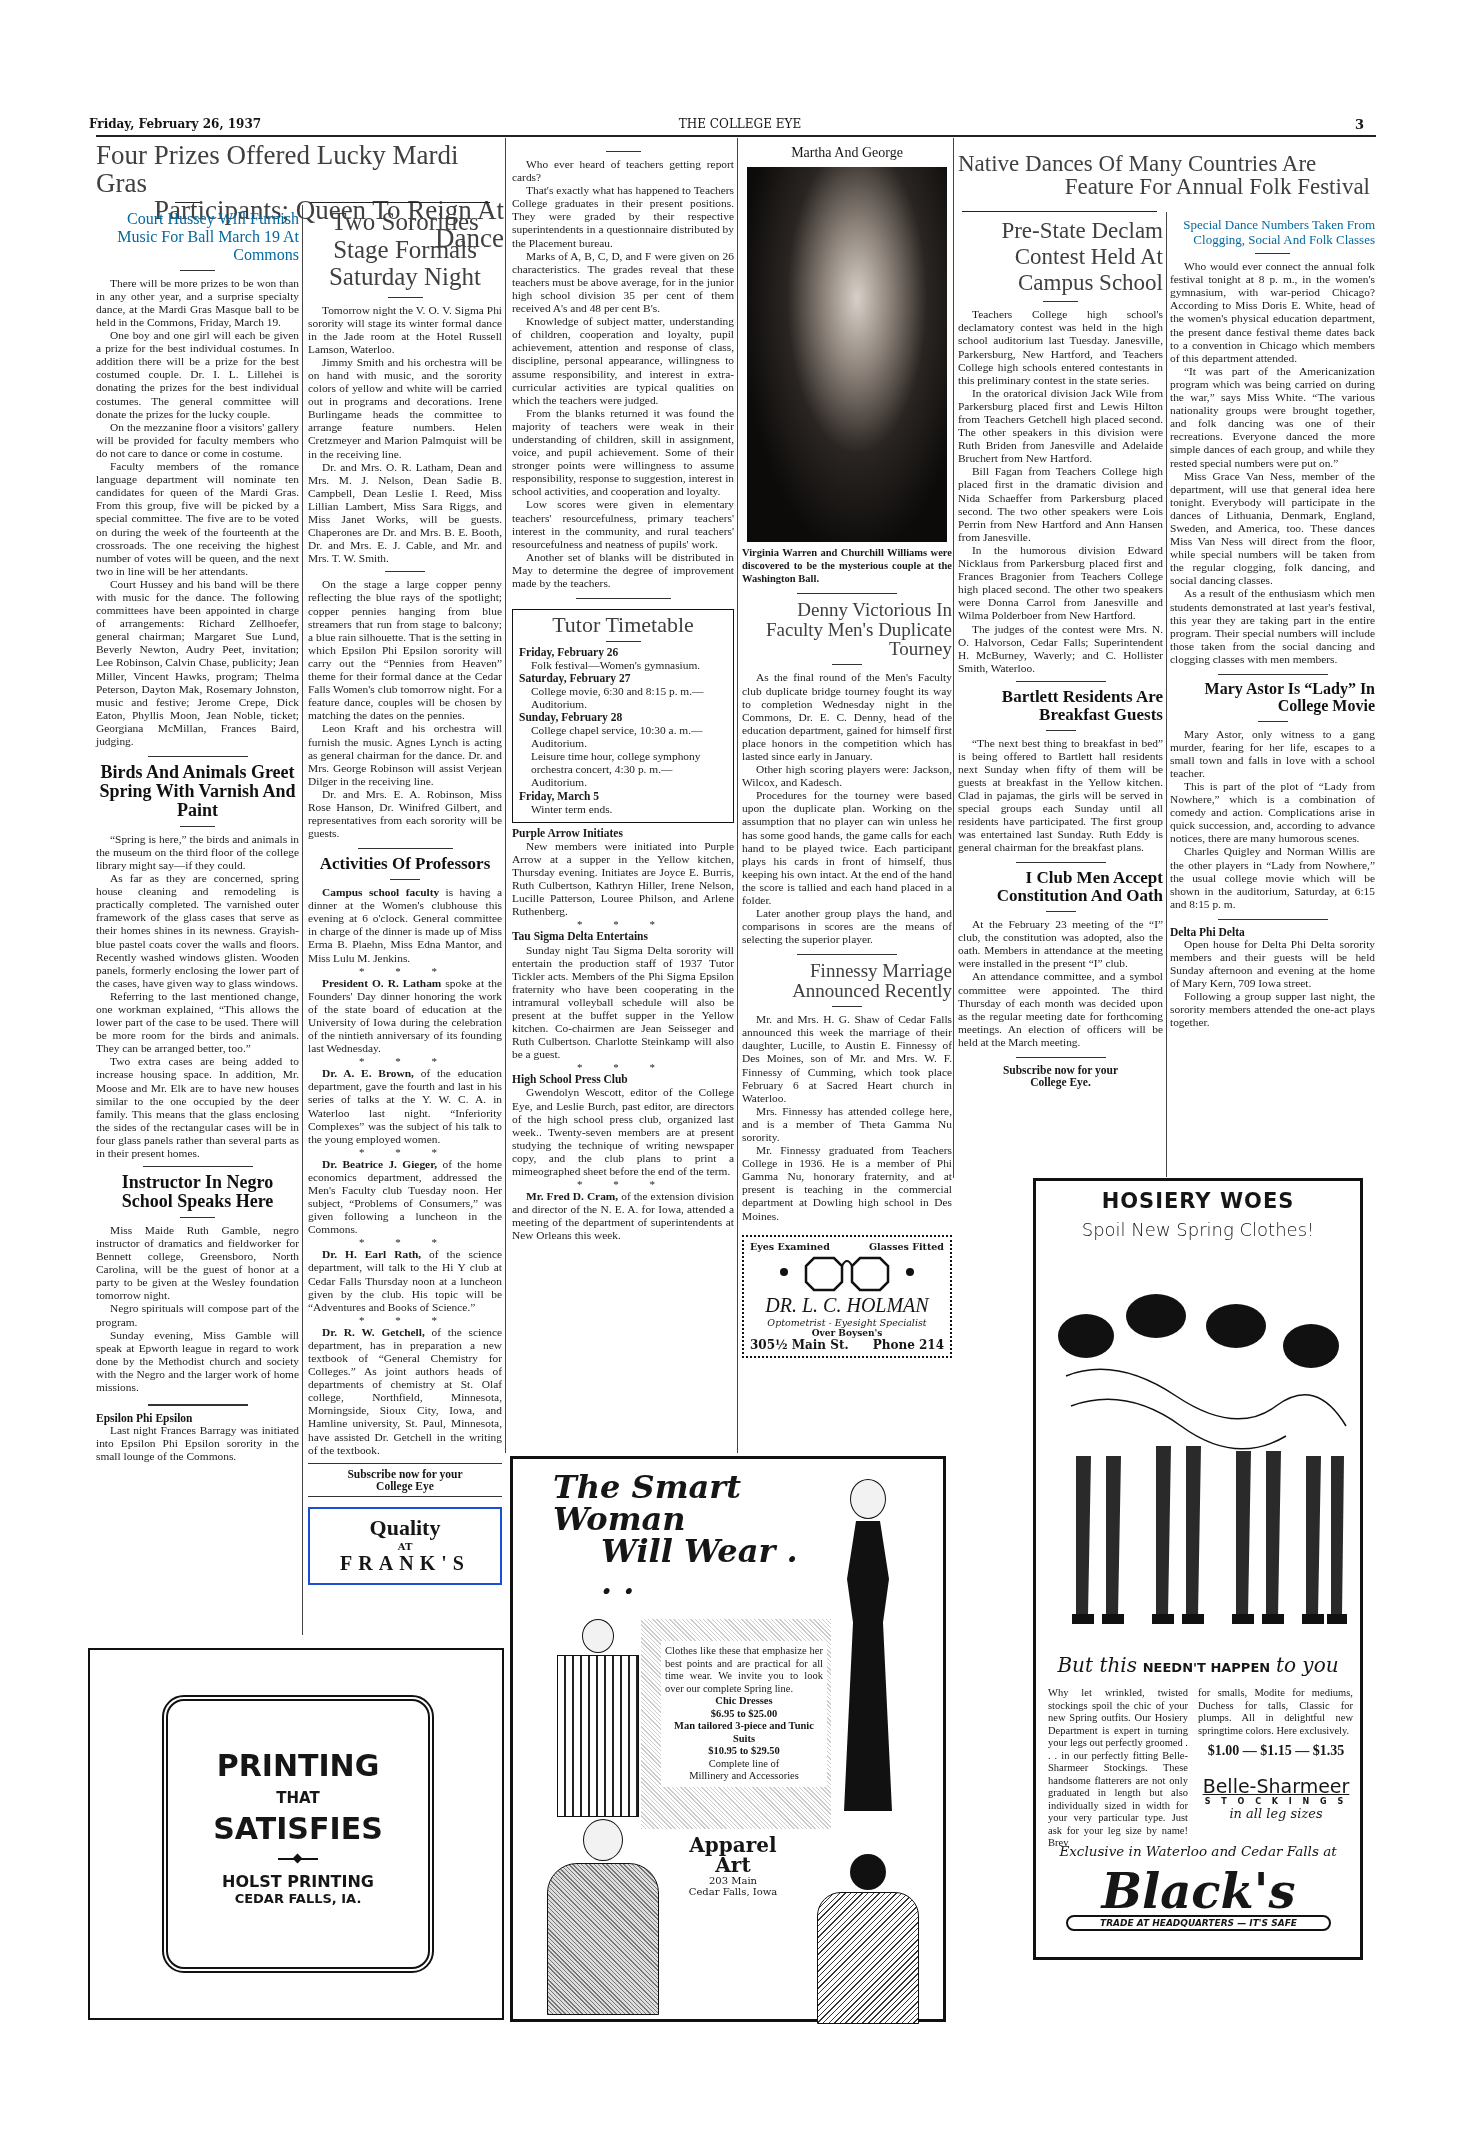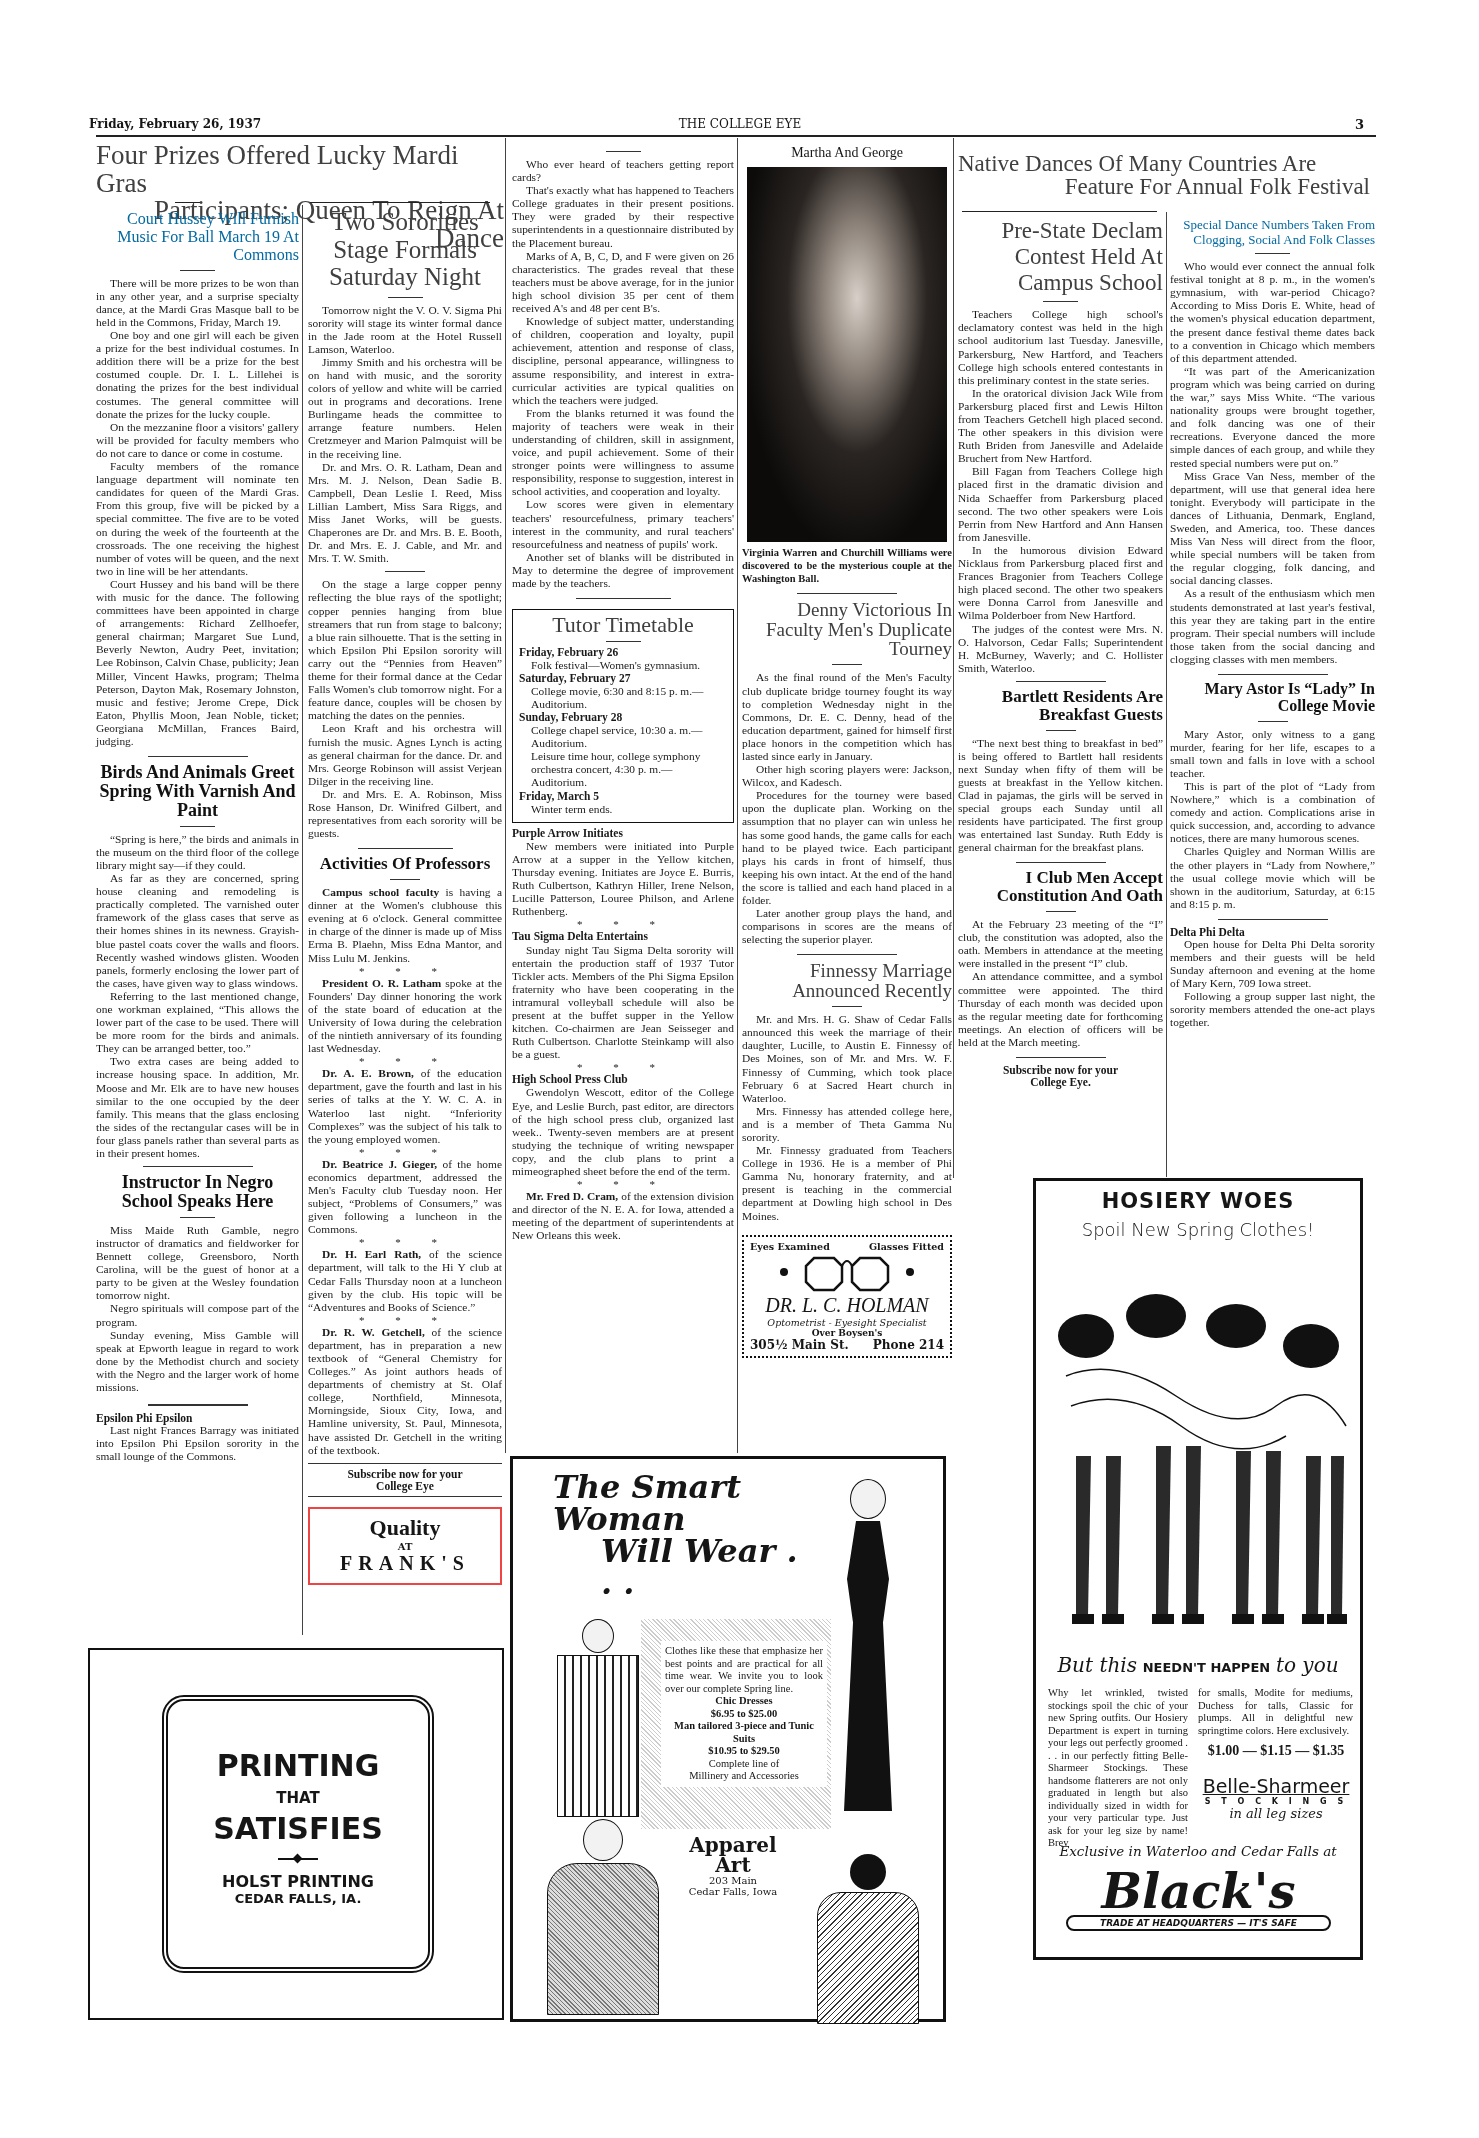--- a/index.html
+++ b/index.html
@@ -103,21 +103,21 @@
     <div class="dots">* * *</div>
     <p><b>Dr. Beatrice J. Gieger,</b><span> of the home economics department, addressed the Men's Faculty club Tuesday noon. Her subject, “Problems of Consumers,” was given following a luncheon in the Commons.</span></p>
     <div class="dots">* * *</div>
     <p><b>Dr. H. Earl Rath,</b><span> of the science department, will talk to the Hi Y club at Cedar Falls Thursday noon at a luncheon given by the club. His topic will be “Adventures and Books of Science.”</span></p>
     <div class="dots">* * *</div>
     <p><b>Dr. R. W. Getchell,</b><span> of the science department, has in preparation a new textbook of “General Chemistry for Colleges.” As joint authors heads of departments of chemistry at St. Olaf college, Northfield, Minnesota, Morningside, Sioux City, Iowa, and Hamline university, St. Paul, Minnesota, have assisted Dr. Getchell in the writing of the textbook.</span></p>
   </div>
   <div style="border-top:1px solid #333;border-bottom:1px solid #333;margin-top:6px;padding:4px 20px;">
     <div class="subhead center">Subscribe now for your College Eye</div>
   </div>
-  <div style="border:2px solid #ef4444;margin-top:10px;padding:6px 0 8px;text-align:center;">
+  <div style="border:2px solid #1d4ed8;margin-top:10px;padding:6px 0 8px;text-align:center;">
     <div style="font-family:'Liberation Serif',serif;font-weight:bold;font-size:22px;">Quality</div>
     <div style="font-weight:bold;font-size:10px;">AT</div>
     <div style="font-family:'Liberation Serif',serif;font-weight:bold;font-size:20px;letter-spacing:6px;">FRANK'S</div>
   </div>
 </div>
 
 <div class="abs" style="left:512px;top:145px;width:222px;">
   <div class="short-rule" style="width:35px;height:1px;"></div>
   <div class="body">
     <p>Who ever heard of teachers getting report cards?</p>

